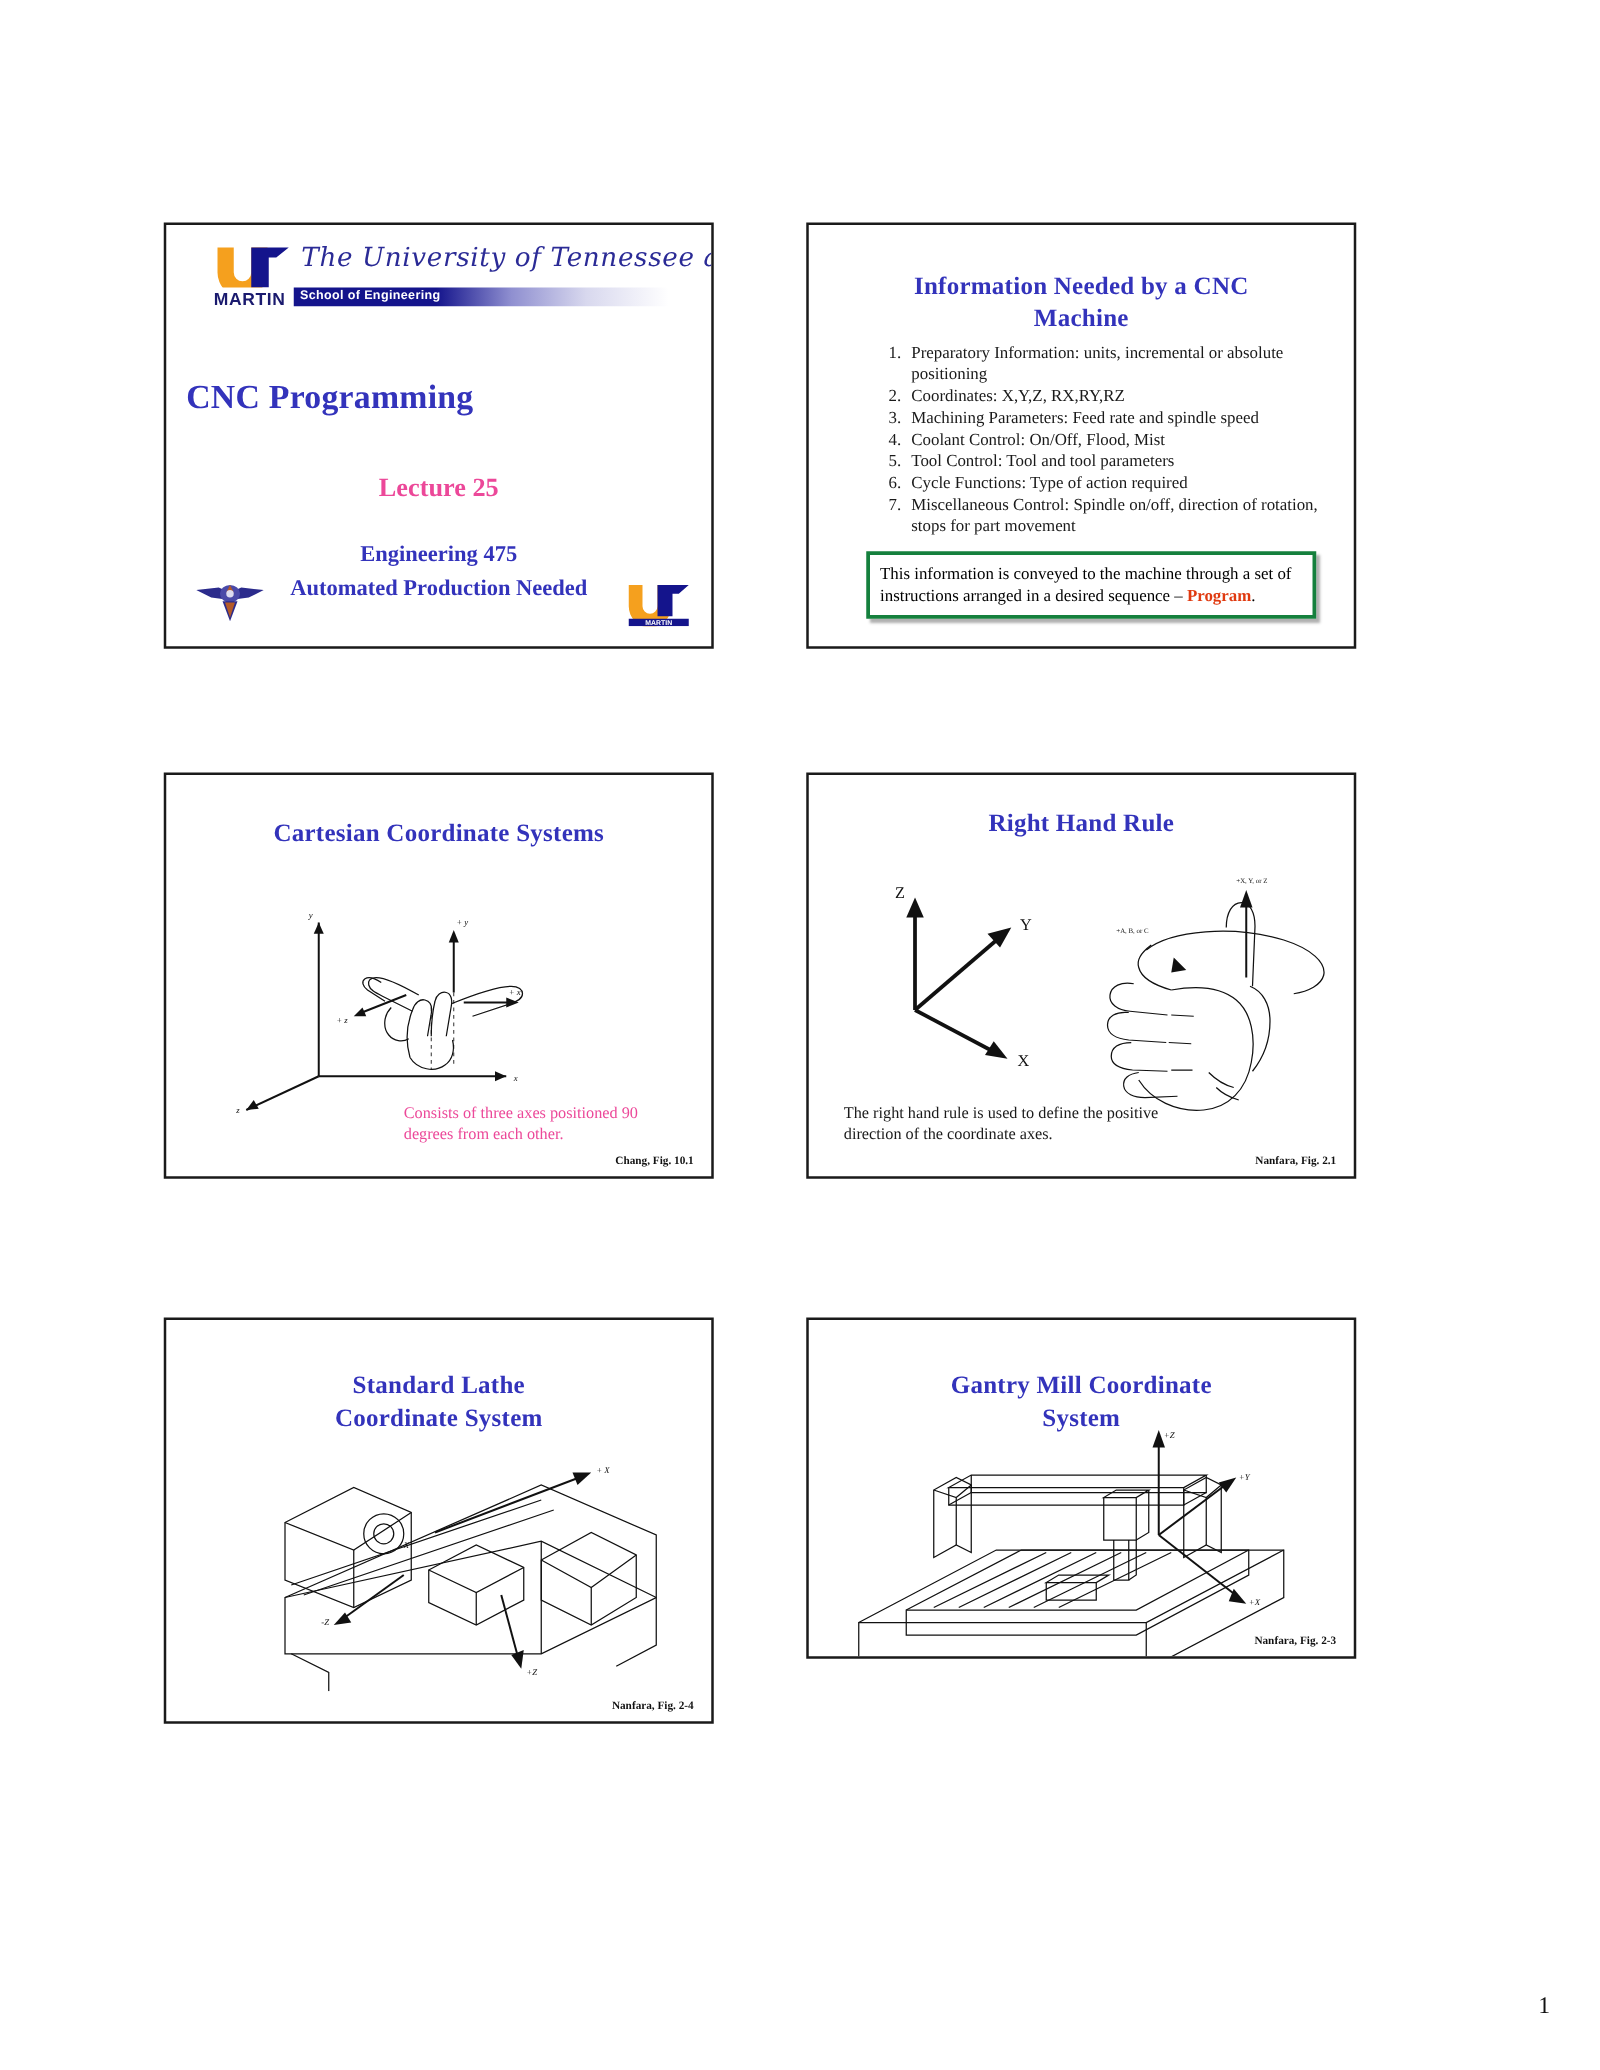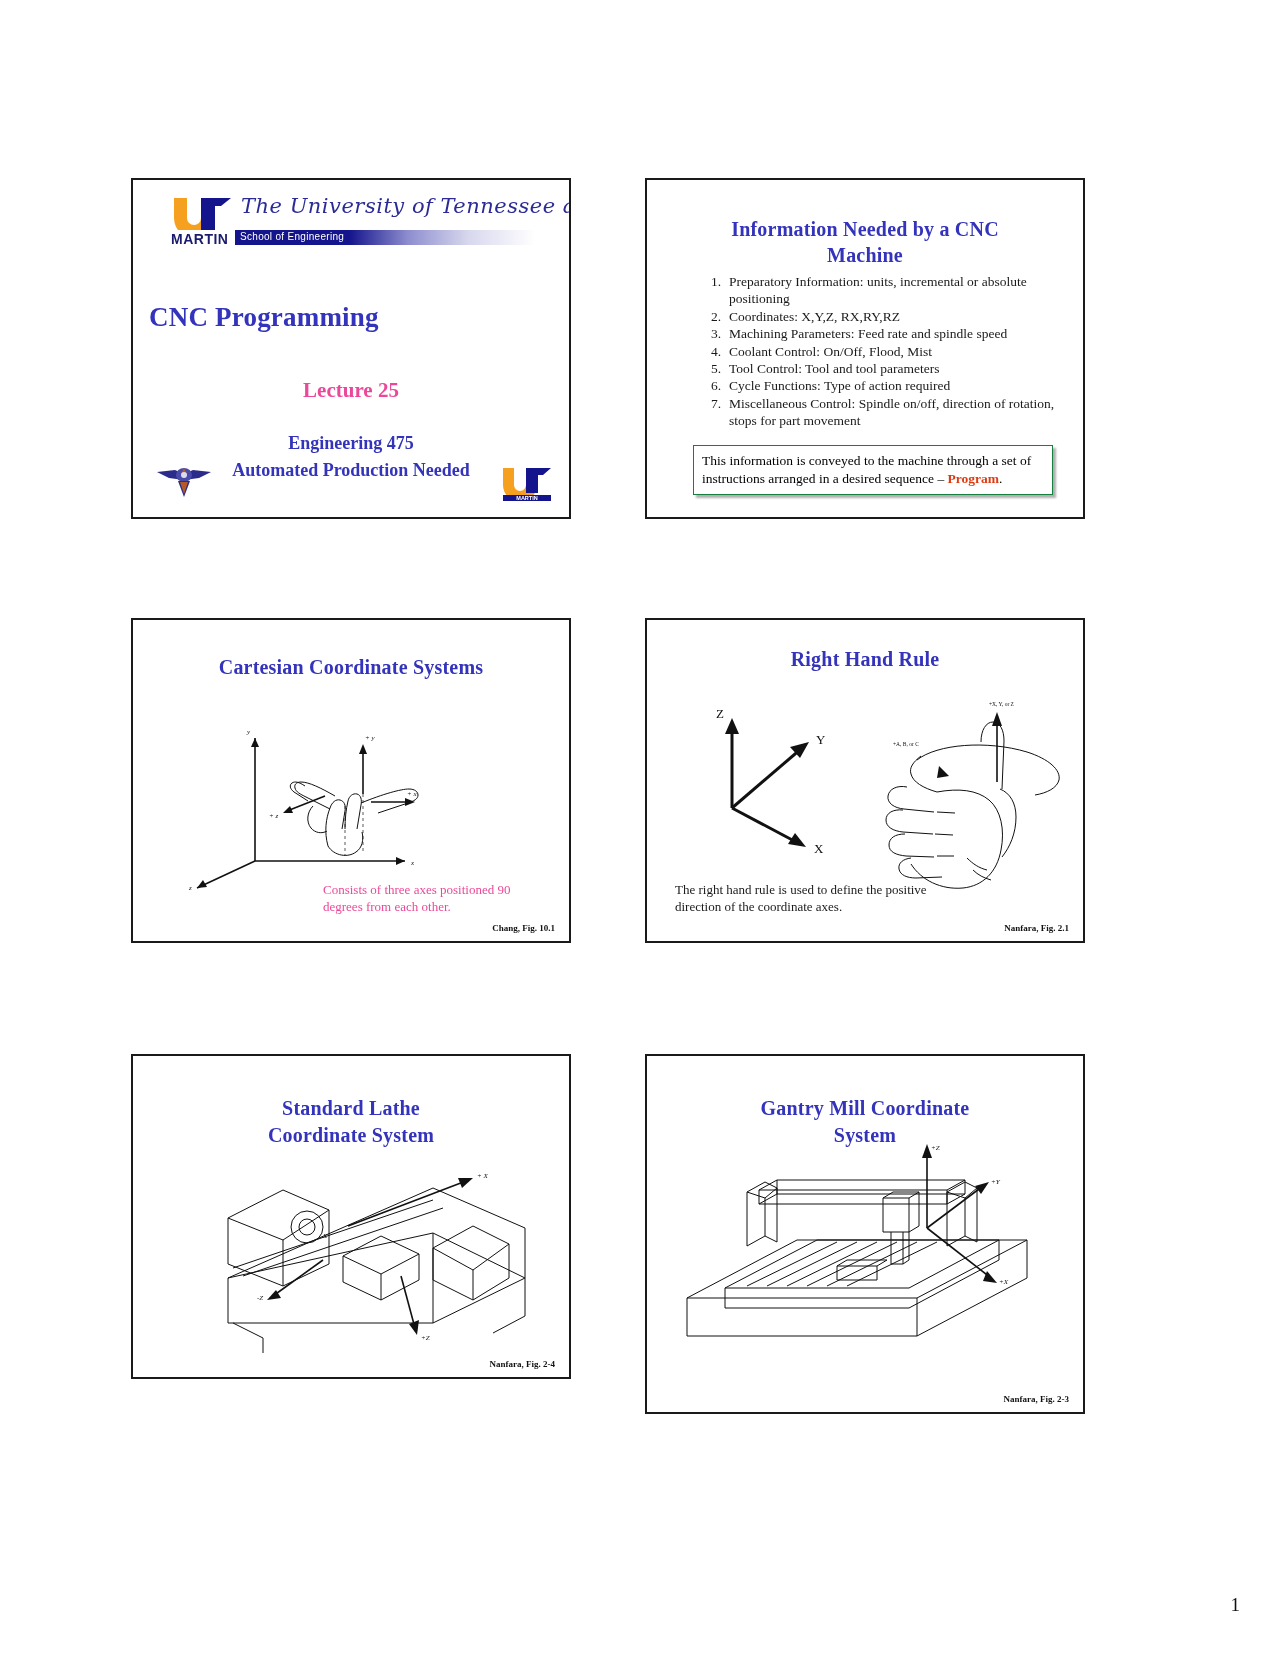--- a/index.html
+++ b/index.html
@@ -18,21 +18,21 @@
     border:2px solid #1a1a1a;
     box-sizing:border-box;
     overflow:hidden;
   }
   
   #slide1{left:131px;top:178px;width:440px;height:341px;}
   #slide2{left:645px;top:178px;width:440px;height:341px;}
   #slide3{left:131px;top:618px;width:440px;height:325px;}
   #slide4{left:645px;top:618px;width:440px;height:325px;}
   #slide5{left:131px;top:1054px;width:440px;height:325px;}
-  #slide6{left:645px;top:1054px;width:440px;height:360px;}
+  #slide6{left:645px;top:1054px;width:440px;height:273px;}
 
   .slide-title{
     color:#3333bb;
     font-weight:bold;
     text-align:center;
     font-size:20px;
     line-height:26px;
     margin:16px;
     letter-spacing:.2px;
   }
@@ -53,21 +53,21 @@
     position:absolute;left:0;top:35px;
     font-family:"Liberation Sans", sans-serif;
     font-weight:bold;font-size:14px;color:#1a1a6e;letter-spacing:.5px;
   }
   .ut-bar{
     position:absolute;left:64px;top:34px;width:300px;height:15px;
     background:linear-gradient(to right,#14148c 0%,#14148c 38%,#8f8fd0 58%,#d8d8ee 78%,#ffffff 100%);
   }
   .ut-bar span{
     position:absolute;left:5px;top:1px;color:#ffffff;
-    font-family:"Liberation Sans", sans-serif;font-weight:normal;font-size:10px;
+    font-family:"Liberation Sans", sans-serif;font-weight:bold;font-size:10px;
     letter-spacing:.3px;
   }
   .s1-title{
     position:absolute;left:0;right:0;top:108px;
     font-size:27px;color:#3333bb;font-weight:bold;text-align:left;
   }
   .s1-lecture{
     position:absolute;left:0;right:0;top:198px;
     font-size:21px;color:#ec4899;font-weight:bold;text-align:center;
   }
@@ -82,21 +82,21 @@
   .s2-title{position:absolute;left:30px;right:30px;top:20px;}
   .s2-list{
     position:absolute;left:52px;right:22px;top:93px;
     margin:0;padding:0;list-style:none;
     font-size:13.5px;line-height:17.4px;color:#1a1a1a;
   }
   .s2-list li{position:relative;padding-left:30px;margin-bottom:0px;}
   .s2-list li .num{position:absolute;left:0;top:0;width:22px;text-align:right;}
   .s2-callout{
     position:absolute;left:46px;right:30px;bottom:22px;
-    border:1px solid #15803d;
+    border:3px solid #15803d;
     background:#fff;
     box-shadow:3px 3px 2px rgba(80,80,80,.45);
     padding:6px 8px 7px 8px;
     font-size:13.5px;line-height:17.5px;
   }
   .s2-callout .prog{color:#e03a10;font-weight:bold;}
 
   
   .s3-title{position:absolute;left:10px;right:10px;top:18px;}
   .s3-fig{position:absolute;left:52px;top:56px;width:290px;height:215px;}

